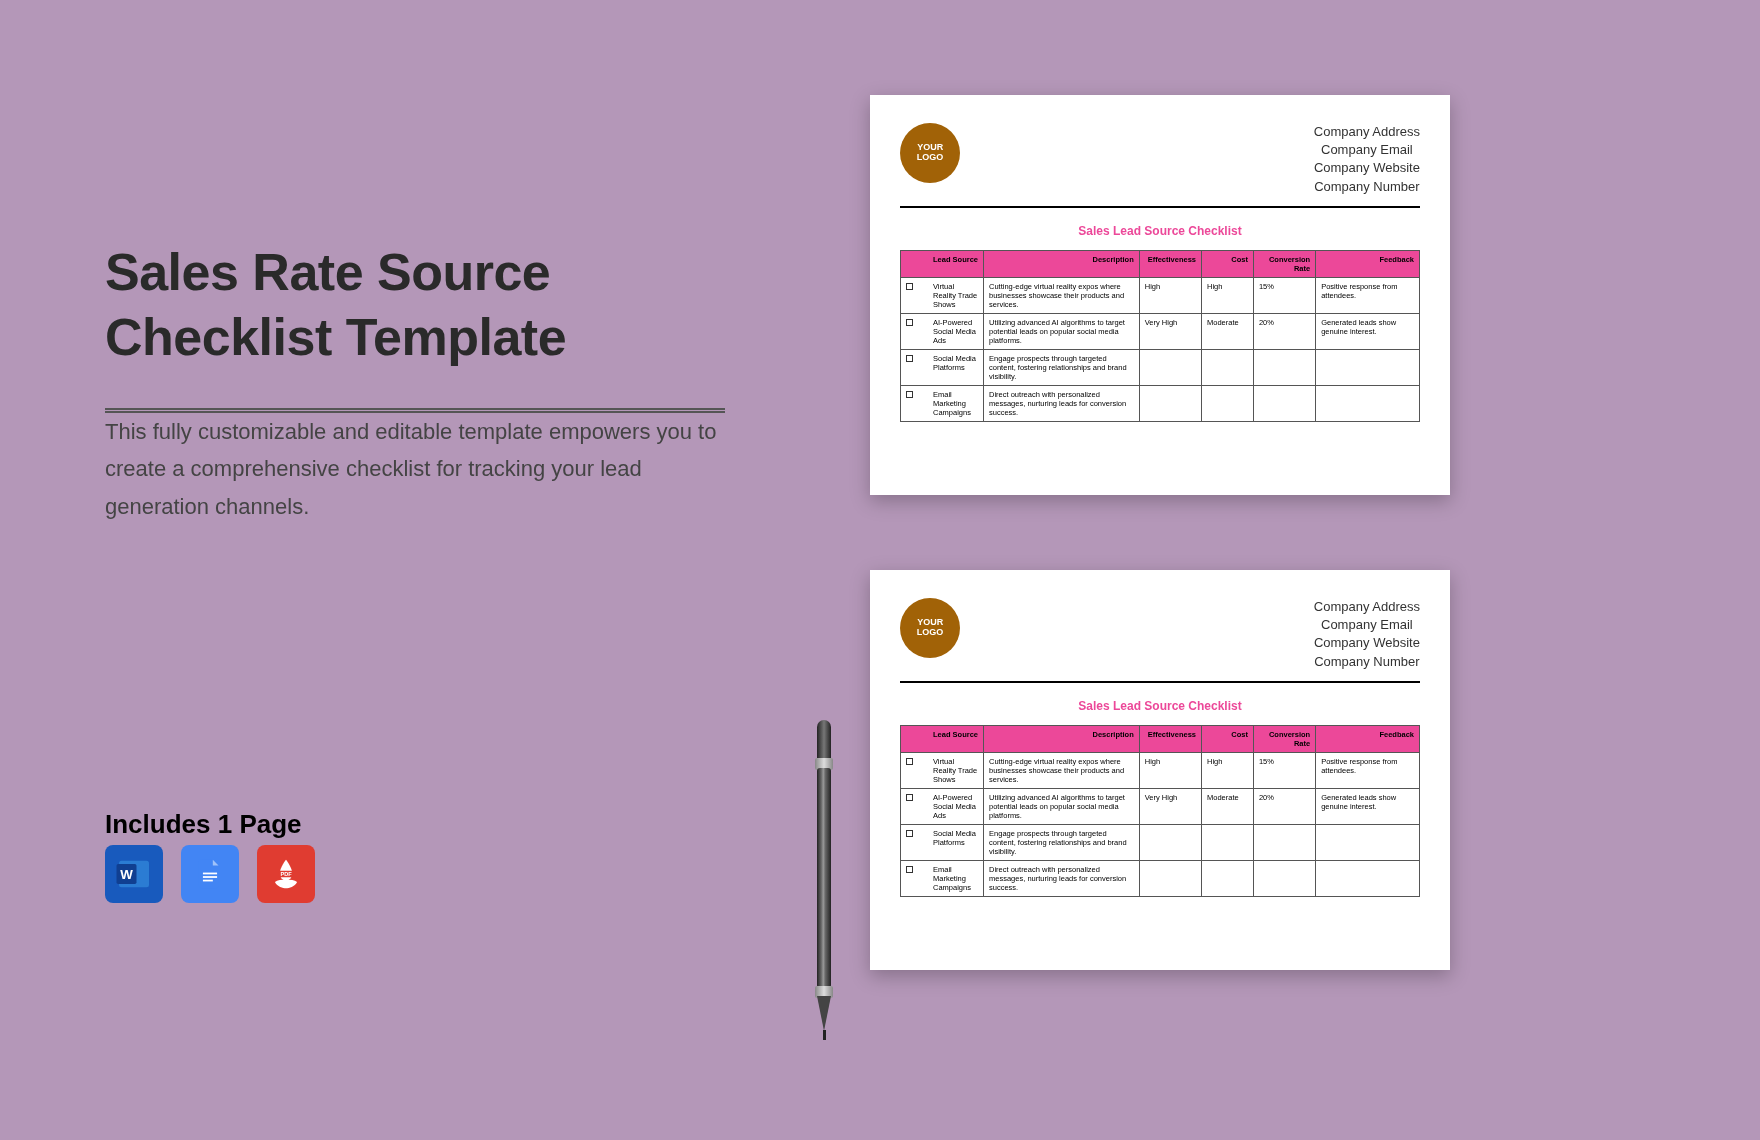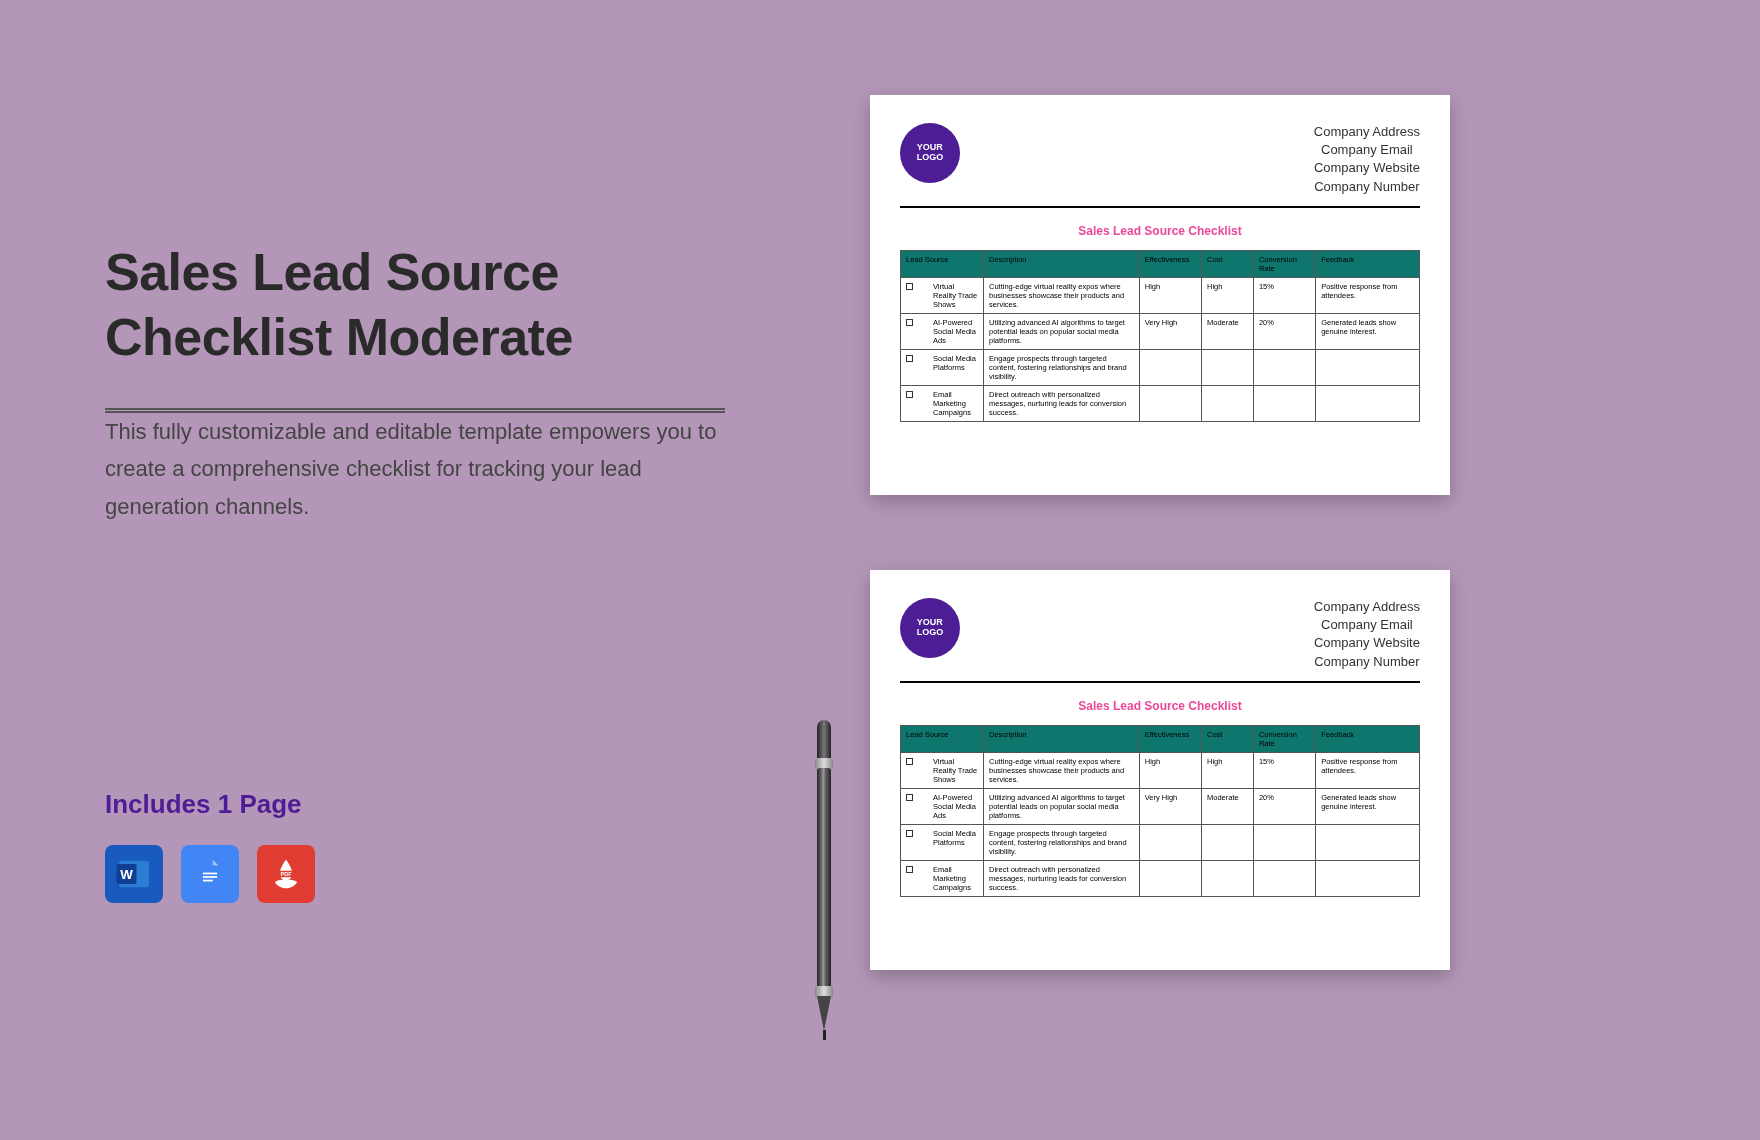--- a/index.html
+++ b/index.html
@@ -33,24 +33,24 @@
     width: 100%;
   }
   .desc {
     font-size: 22px;
     color: #444;
     line-height: 1.7;
   }
   .includes {
     position: absolute;
     left: 105px;
-    top: 789px;
+    top: 809px;
     font-size: 26px;
     font-weight: 600;
-    color: #4c1d95;
+    color: #000000;
   }
   .icons {
     position: absolute;
     left: 105px;
     top: 845px;
     display: flex;
     gap: 18px;
   }
   .icon-box {
     width: 58px;
@@ -75,28 +75,28 @@
     display: flex;
     justify-content: space-between;
     align-items: flex-start;
     padding-bottom: 10px;
     border-bottom: 2px solid #000;
   }
   .logo-circle {
     width: 60px;
     height: 60px;
     border-radius: 50%;
-    background: #4c1d95;
+    background: #a16207;
     display: flex;
     align-items: center;
     justify-content: center;
     color: #fff;
     font-size: 9px;
     font-weight: 700;
-    text-align: left;
+    text-align: right;
     line-height: 1.1;
   }
   .company-info {
     text-align: center;
     font-size: 13px;
     color: #333;
     line-height: 1.4;
   }
   .doc-title {
     text-align: center;
@@ -110,23 +110,23 @@
     border-collapse: collapse;
     font-size: 7.5px;
   }
   table.checklist th, table.checklist td {
     border: 1px solid #555;
     padding: 4px 5px;
     vertical-align: top;
     text-align: left;
   }
   table.checklist th {
-    font-weight: 400;
-    text-align: left;
-    background: #0f766e;
+    font-weight: 700;
+    text-align: right;
+    background: #ec4899;
   }
   .src-cell { display: flex; gap: 20px; }
   .cb {
     width: 7px; height: 7px;
     border: 1px solid #333;
     flex-shrink: 0;
     margin-top: 1px;
   }
   .center { text-align: center; }
   
@@ -166,21 +166,21 @@
     width: 14px; height: 40px;
     background: linear-gradient(90deg,#222,#777,#222);
     border-radius: 7px 7px 0 0;
     margin: 0 auto;
   }
 </style>
 </head>
 <body>
 
 <div class="left-col">
-  <h1 class="title">Sales Lead Source Checklist Moderate</h1>
+  <h1 class="title">Sales Rate Source Checklist Template</h1>
   <div class="hr-double"></div>
   <p class="desc">This fully customizable and editable template empowers you to create a comprehensive checklist for tracking your lead generation channels.</p>
 </div>
 
 <div class="includes">Includes 1 Page</div>
 
 <div class="icons">
   <div class="icon-box" style="background:#185abd">
     <svg viewBox="0 0 48 48" width="40" height="40">
         <rect x="6" y="8" width="36" height="32" rx="3" fill="#2b7cd3"></rect>

